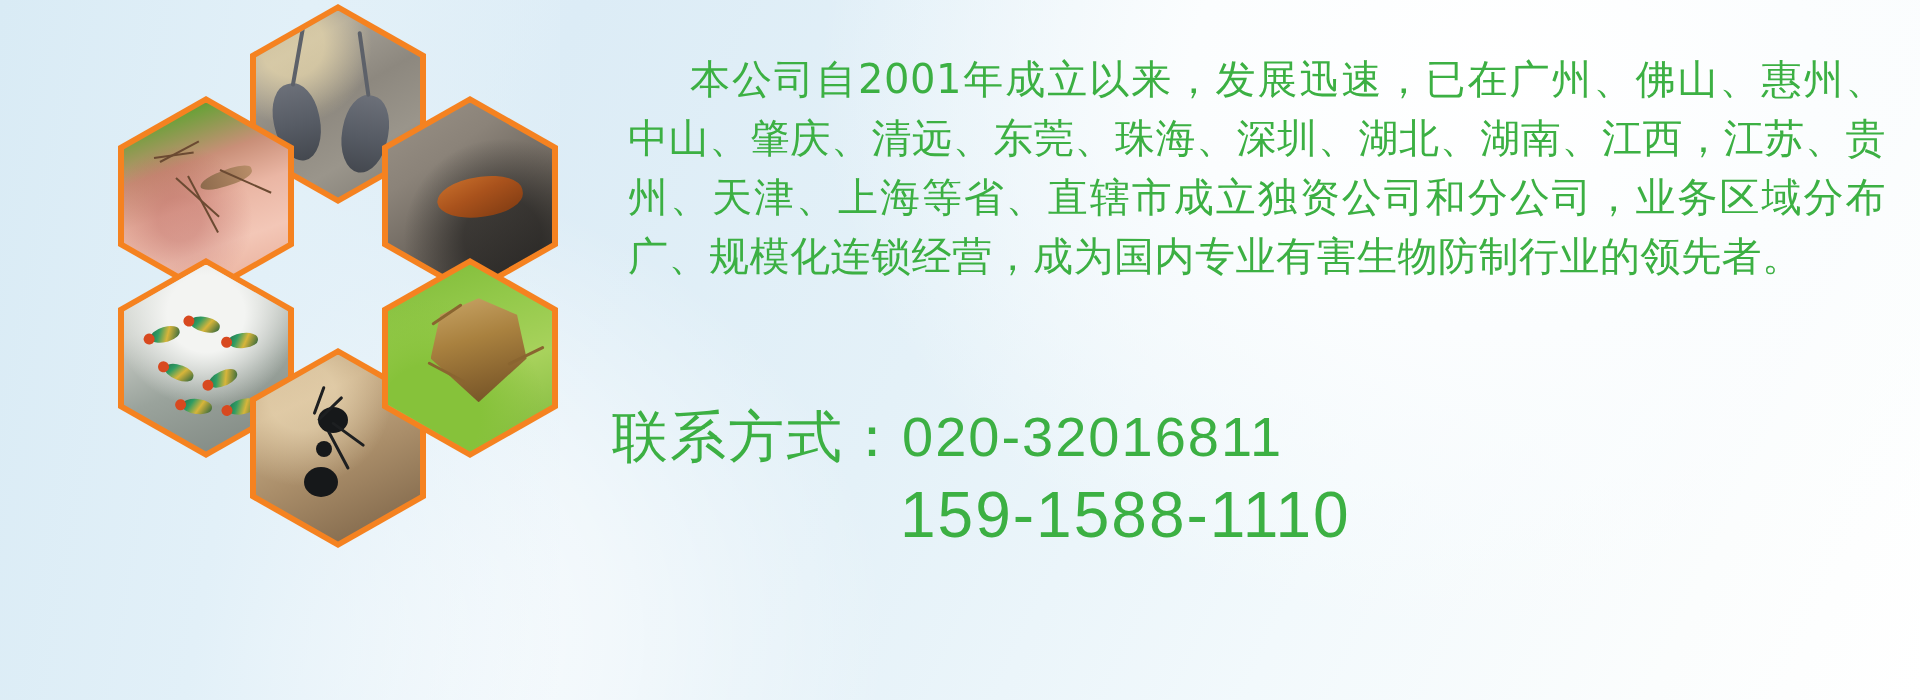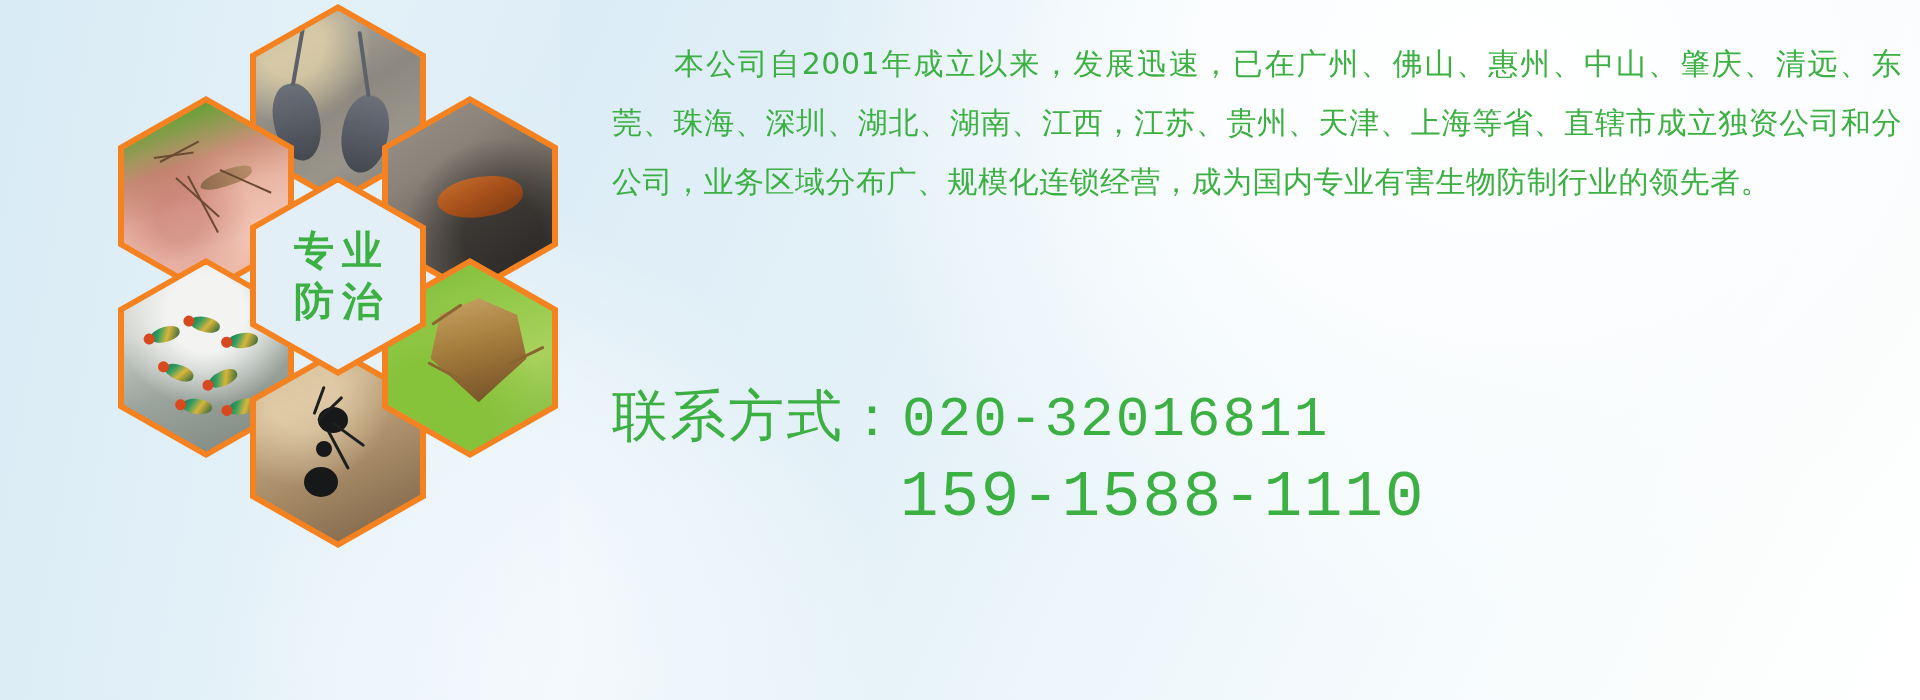--- a/index.html
+++ b/index.html
@@ -124,28 +124,28 @@
     clip-path:polygon(50% 0%,90% 16%,100% 58%,50% 100%,0% 58%,10% 16%);
     background:linear-gradient(165deg,#c9a567 0%,#a9813f 40%,#8a6530 72%,#6f4f24 100%);
   }
   .art-stink .antenna{position:absolute;background:#8a6530;height:3px;transform-origin:left center;border-radius:2px;}
 
   
   .copy{
     position:absolute;left:612px;top:34px;width:1290px;
   }
   .paragraph{
-    color:#3cb043;font-size:30px;line-height:59px;letter-spacing:0.5px;
-    text-indent:62px;text-align:justify;margin:0;
+    color:#3cb043;font-size:40px;line-height:59px;letter-spacing:0.5px;
+    text-indent:62px;text-align:justify;margin:16px;
     font-family:"DejaVu Sans","Liberation Sans",sans-serif;
   }
   .contact{
-    position:absolute;left:612px;top:381px;width:1300px;
+    position:absolute;left:612px;top:398px;width:1300px;
     color:#3cb043;
-    font-family:Liberation Mono, monospace;
+    font-family:Liberation Sans, sans-serif;
   }
   .contact-line1{
     font-size:56px;line-height:78px;letter-spacing:2px;white-space:nowrap;
   }
   .contact-line2{
     font-size:64px;line-height:78px;letter-spacing:2px;white-space:nowrap;
     padding-left:288px;
   }
 </style>
 </head>
@@ -219,28 +219,20 @@
       <div class="inner">
         <div class="art art-stink">
           <div class="shield"></div>
           <div class="antenna" style="left:40px;top:96px;width:42px;transform:rotate(28deg);"></div>
           <div class="antenna" style="left:120px;top:98px;width:40px;transform:rotate(-26deg);"></div>
           <div class="antenna" style="left:44px;top:58px;width:36px;transform:rotate(-34deg);"></div>
         </div>
       </div>
     </div>
 
-    <div class="hex h-center">
-      <div class="inner">
-        <div class="center-text">
-          <span>专业</span>
-          <span>防治</span>
-        </div>
-      </div>
-    </div>
 
   </div>
 
   <div class="copy">
     <p class="paragraph">本公司自2001年成立以来，发展迅速，已在广州、佛山、惠州、中山、肇庆、清远、东莞、珠海、深圳、湖北、湖南、江西，江苏、贵州、天津、上海等省、直辖市成立独资公司和分公司，业务区域分布广、规模化连锁经营，成为国内专业有害生物防制行业的领先者。</p>
   </div>
 
   <div class="contact">
     <div class="contact-line1">联系方式：020-32016811</div>
     <div class="contact-line2">159-1588-1110</div>

